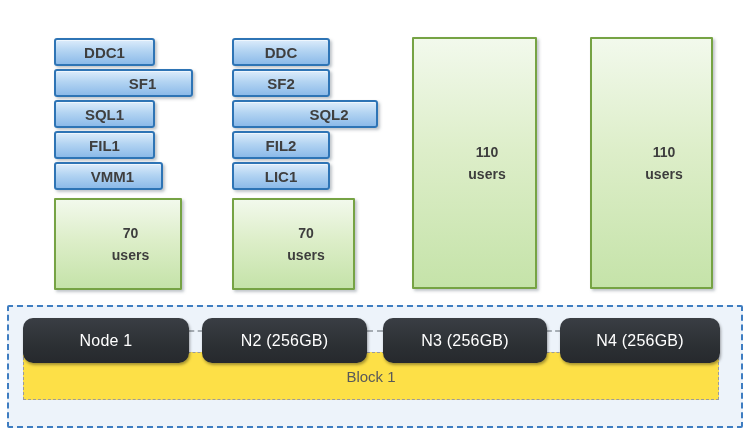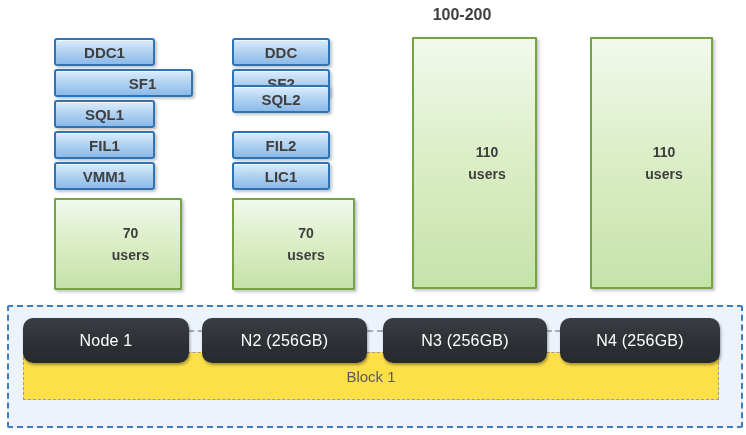--- a/index.html
+++ b/index.html
@@ -54,45 +54,44 @@
   }
 
   
   .connector{position:absolute;top:330px;height:0;border-top:2px dashed #a6adb4;}
 </style>
 </head>
 <body>
 
 <div id="stage">
 
-  <div class="colhdr" style="left:412px;width:100px;">100-200</div>
 
   <div class="svc" style="left:54px;top:38px;width:97px;">
       <span>DDC1</span>
     </div>
   <div class="svc" style="left:54px;top:69px;width:97px;padding-left:38px;">
       <span>SF1</span>
     </div>
   <div class="svc" style="left:54px;top:100px;width:97px;">
       <span>SQL1</span>
     </div>
   <div class="svc" style="left:54px;top:131px;width:97px;">
       <span>FIL1</span>
     </div>
-  <div class="svc" style="left:54px;top:162px;width:97px;">
+  <div class="svc" style="left:54px;top:162px;width:97px;padding-left:8px;">
       <span>VMM1</span>
     </div>
 
   <div class="svc" style="left:232px;top:38px;width:94px;">
       <span>DDC</span>
     </div>
   <div class="svc" style="left:232px;top:69px;width:94px;">
       <span>SF2</span>
     </div>
-  <div class="svc" style="left:232px;top:85px;width:94px;">
+  <div class="svc" style="left:232px;top:100px;width:94px;padding-left:48px;">
       <span>SQL2</span>
     </div>
   <div class="svc" style="left:232px;top:131px;width:94px;">
       <span>FIL2</span>
     </div>
   <div class="svc" style="left:232px;top:162px;width:94px;">
       <span>LIC1</span>
     </div>
 
   <div class="cap" style="left:54px;top:198px;width:99px;height:88px;">

